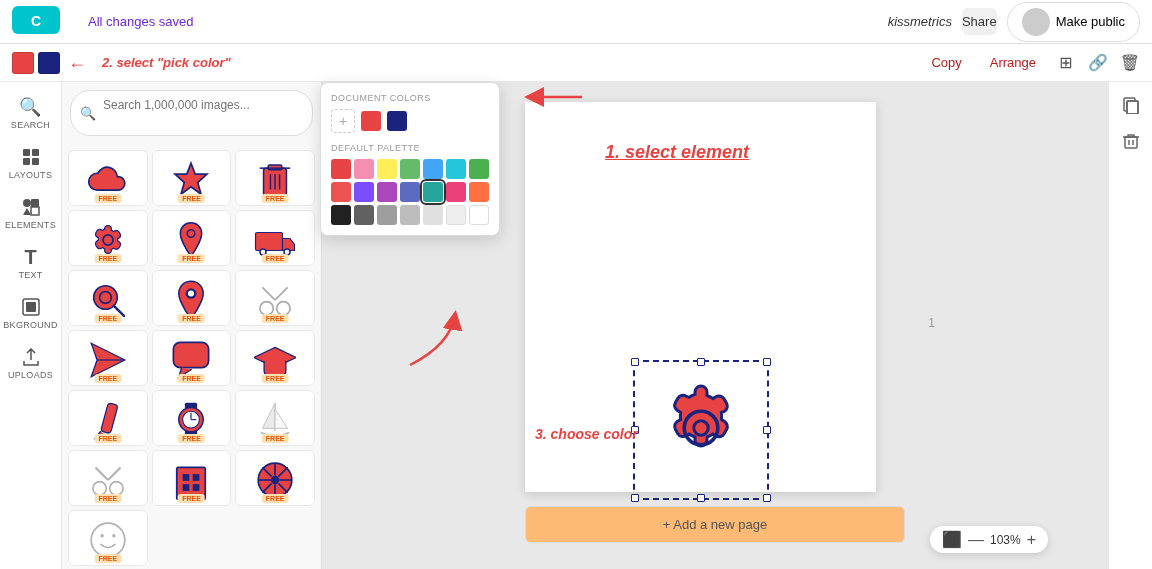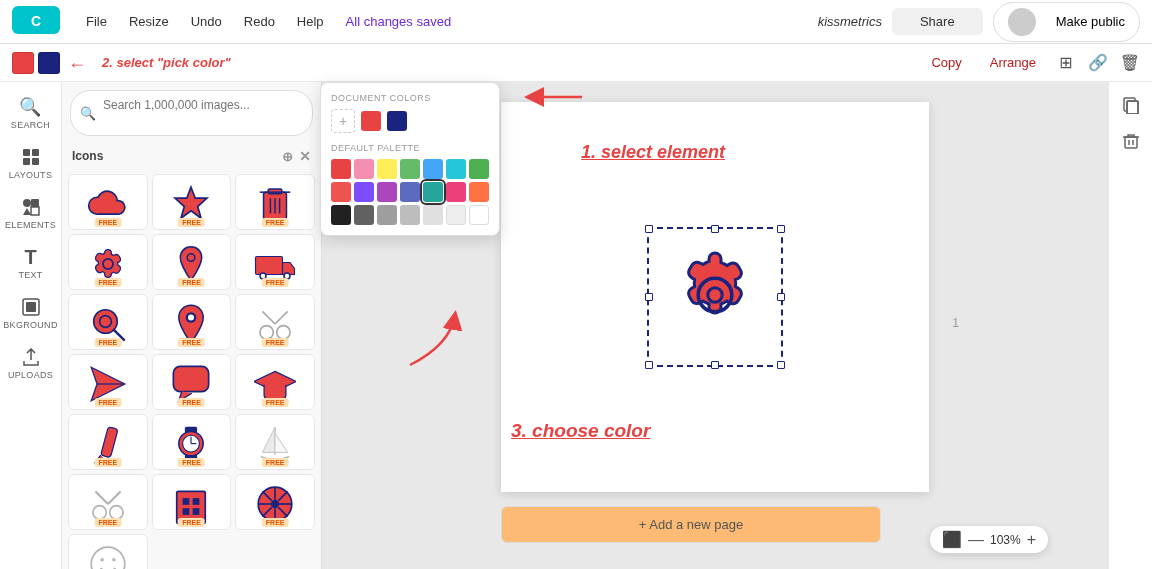--- a/index.html
+++ b/index.html
@@ -24,21 +24,21 @@
       cursor: pointer;
       border-radius: 4px;
     }
     .nav-saved { color: #6d28d9; font-size: 13px; margin-left: 12px; }
     .navbar-right { margin-left: auto; display: flex; align-items: center; gap: 10px; }
     .user-name { font-size: 13px; color: #333; font-weight: 500; font-style: italic; }
     .btn-share {
       background: #f0f0f0;
       border: none;
       border-radius: 6px;
-      padding: 6px 28px;
+      padding: 6px 0;
       font-size: 13px;
       cursor: pointer;
       color: #333;
     }
     .btn-download {
       background: #00c4cc;
       border: none;
       border-radius: 6px;
       padding: 6px 18px;
       font-size: 13px;
@@ -46,21 +46,21 @@
       color: #fff;
       font-weight: 600;
     }
     .btn-make-public {
       background: #fff;
       border: 1px solid #ddd;
       border-radius: 20px;
       padding: 5px 14px;
       font-size: 13px;
       cursor: pointer;
-      display: flex; align-items: center; gap: 20px;
+      display: flex; align-items: center; gap: 6px;
     }
     .avatar {
       width: 28px; height: 28px;
       border-radius: 50%;
       background: #ccc;
     }
 
     
     .toolbar2 {
       height: 38px;
@@ -273,26 +273,26 @@
       background: #e8e8e8;
       display: flex;
       flex-direction: column;
       align-items: center;
       padding: 20px;
       overflow: auto;
       position: relative;
     }
     .canvas-page {
       background: #fff;
-      width: 428px;
+      width: 351px;
       min-height: 390px;
       box-shadow: 0 2px 10px rgba(0,0,0,0.15);
       position: relative;
       display: flex;
-      align-items: center;
+      align-items: flex-end;
       justify-content: center;
     }
     .canvas-gear {
       position: relative;
     }
     .canvas-gear svg {
       width: 120px; height: 120px;
     }
     .selection-border {
       position: absolute;
@@ -368,27 +368,20 @@
 
 <div class="navbar">
 
   <div style="margin-right:16px;">
     <svg width="48" height="28" viewBox="0 0 48 28">
       <rect width="48" height="28" rx="6" fill="#00c4cc"></rect>
       <text x="24" y="20" text-anchor="middle" fill="#fff" font-size="14" font-weight="bold" font-family="Arial">C</text>
     </svg>
   </div>
 
-  <nav class="nav-menu">
-    <div class="nav-item">File</div>
-    <div class="nav-item">Resize</div>
-    <div class="nav-item">Undo</div>
-    <div class="nav-item">Redo</div>
-    <div class="nav-item">Help</div>
-  </nav>
 
   <span class="nav-saved">All changes saved</span>
 
   <div class="navbar-right">
     <span class="user-name">kissmetrics</span>
     <button class="btn-share">Share</button>
     <button class="btn-make-public">
       <div class="avatar"></div>
       <span>Make public</span>
     </button>
@@ -462,27 +455,20 @@
           </svg>
       </div>
       <span class="icon-label">UPLOADS</span>
     </div>
   </div>
 
   <div class="left-panel">
     <div class="search-box">
       <span class="search-icon-left">🔍</span>
       <input class="search-input" type="text" placeholder="Search 1,000,000 images..." style="">
-    </div>
-    <div class="icons-panel-header">
-      <span>Icons</span>
-      <div style="display:flex; gap:6px; align-items:center;">
-        <span style="cursor:pointer; color:#999; font-size:13px;">⊕</span>
-        <span class="close-btn">✕</span>
-      </div>
     </div>
 
     <div class="icons-grid">
 
       <div class="icon-card">
         <svg viewBox="0 0 50 40" fill="none">
           <path d="M38 32H12a10 10 0 010-20h1a12 12 0 0123 4 8 8 0 012 16z" fill="#e84343" stroke="#1a237e" stroke-width="2"></path>
         </svg>
         <div class="free-badge">FREE</div>
       </div>
@@ -720,21 +706,21 @@
             <div class="selection-handle handle-lm"></div>
             <div class="selection-handle handle-rm"></div>
           </div>
           <svg width="120" height="120" viewBox="0 0 100 100">
             <path d="M50 15a5 5 0 015 5v3a20 20 0 015 2.5l2.5-1.5a5 5 0 016.8 1.8l2 3.5a5 5 0 01-1.8 6.8L67 37a20 20 0 010 6l2.5 1.5a5 5 0 011.8 6.8l-2 3.5a5 5 0 01-6.8 1.8L60 55a20 20 0 01-5 2.5V60a5 5 0 01-10 0v-2.5a20 20 0 01-5-2.5l-2.5 1.5a5 5 0 01-6.8-1.8l-2-3.5a5 5 0 011.8-6.8L33 43a20 20 0 010-6l-2.5-1.5a5 5 0 01-1.8-6.8l2-3.5a5 5 0 016.8-1.8L40 24.5a20 20 0 015-2.5V20a5 5 0 015-5z" fill="#e84343" stroke="#1a237e" stroke-width="2.5"></path>
             <circle cx="50" cy="50" r="14" fill="none" stroke="#1a237e" stroke-width="3"></circle>
             <circle cx="50" cy="50" r="6" fill="none" stroke="#1a237e" stroke-width="2.5"></circle>
           </svg>
         </div>
 
-        <div style="position:absolute; bottom:50px; left:10px; font-size:19px; font-weight:bold; color:#e84343; font-style:italic; text-decoration:underline;">3. choose color</div>
+        <div style="position:absolute; bottom:50px; left:10px; font-size:14px; font-weight:bold; color:#e84343; font-style:italic; ">3. choose color</div>
       </div>
 
       
       <div style="position:absolute; right:-30px; top:50%; transform:translateY(-50%); font-size:12px; color:#999;">1</div>
 
       
       <button class="add-page-btn">+ Add a new page</button>
     </div>
 
     <div class="zoom-bar">

